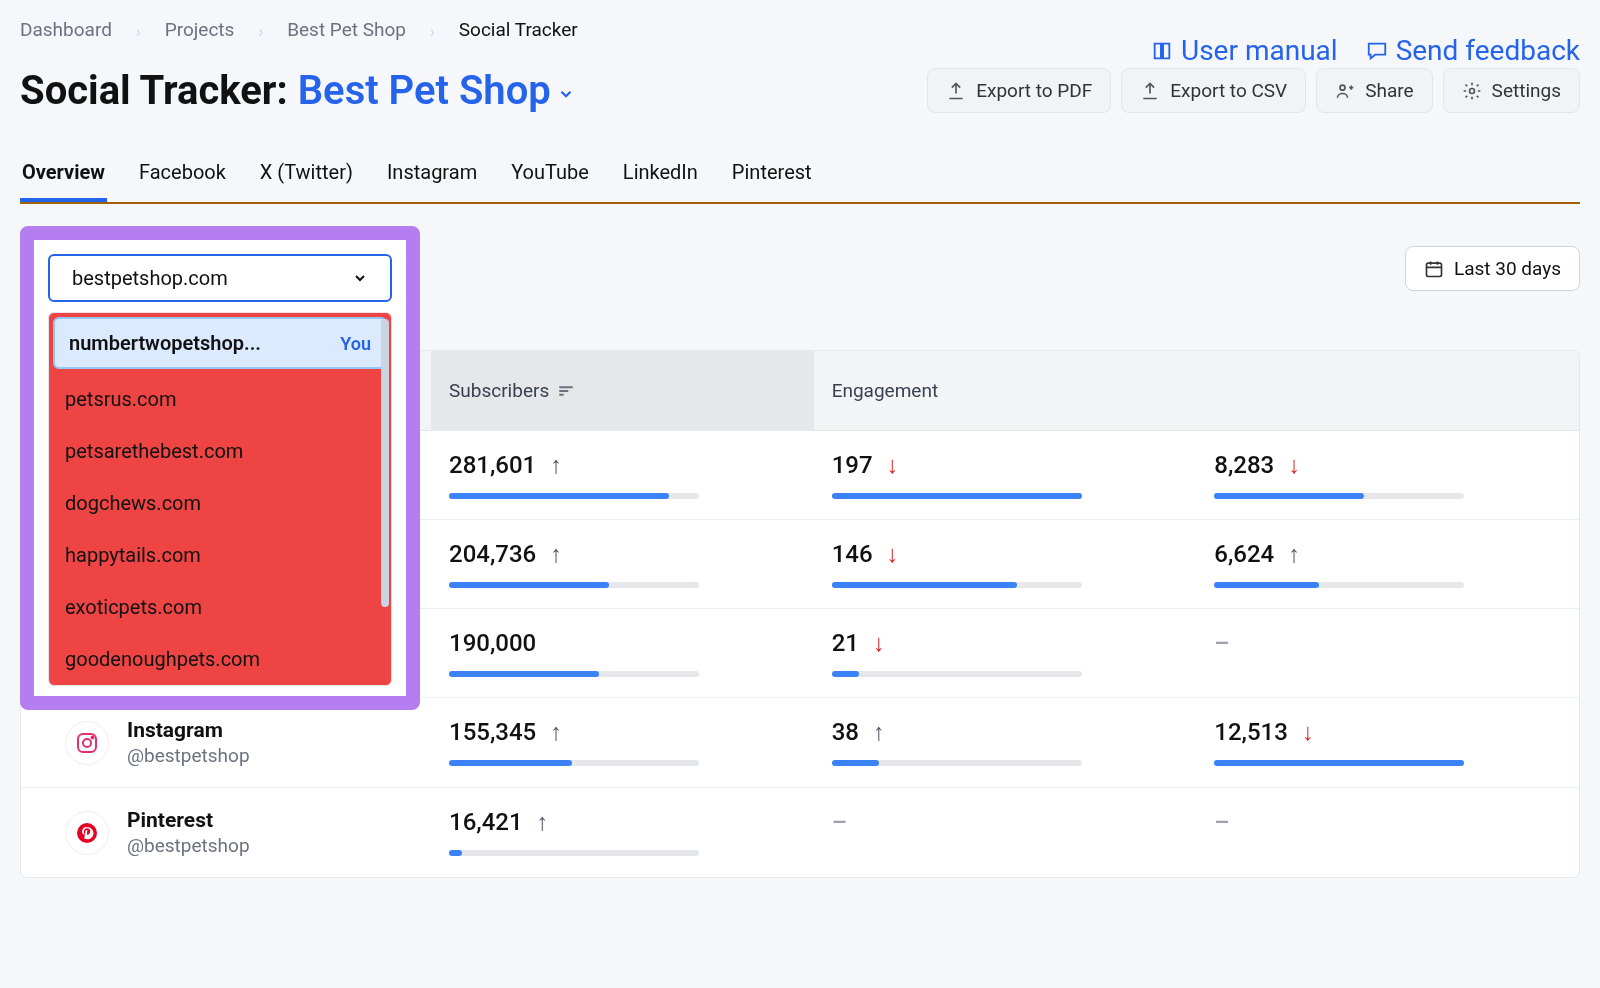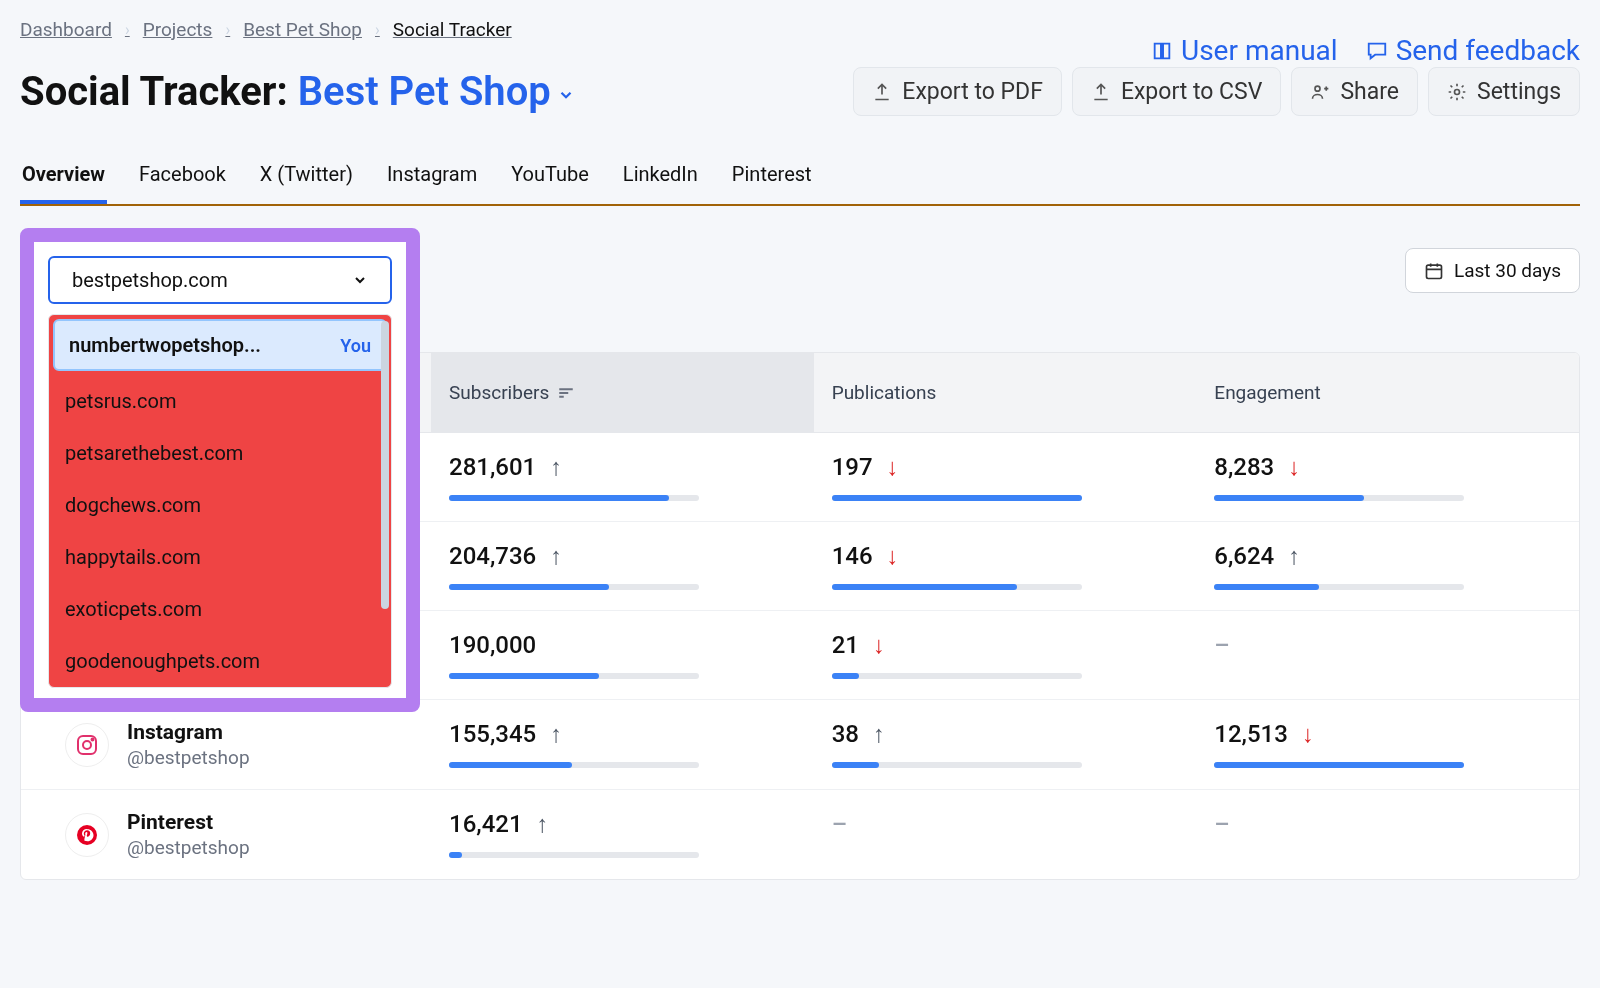--- a/index.html
+++ b/index.html
@@ -1,27 +1,27 @@
 <!DOCTYPE html>
 <html><head>
 <meta charset="utf-8">
 <style>
   * { box-sizing: border-box; margin: 0; padding: 0; }
   body { font-family: -apple-system, BlinkMacSystemFont, "Segoe UI", Roboto, Helvetica, Arial, sans-serif; background: #f5f7fa; color: #111; width: 1600px; }
   .page { padding: 18px 20px 0 20px; }
-  .breadcrumbs { display: flex; align-items: center; gap: 13px; font-size: 19px; color: #6b7280; text-decoration: underline; }
+  .breadcrumbs { display: flex; align-items: flex-end; gap: 24px; font-size: 19px; color: #6b7280; }
   .breadcrumbs .crumb { color: #6b7280; cursor: pointer; }
   .breadcrumbs .crumb.current { color: #111; }
   .breadcrumbs .chev { color: #cbd5e1; font-size: 16px; }
   .header-row { display: flex; align-items: center; justify-content: space-between; margin-top: 26px; }
   .title-wrap { display: flex; align-items: baseline; gap: 10px; font-size: 40px; font-weight: 700; }
   .title-project { color: #2563eb; font-weight: 600; display: inline-flex; align-items: center; gap: 6px; cursor: pointer; }
   .title-project svg { margin-top: 6px; }
   .actions { display: flex; gap: 10px; }
-  .btn { display: inline-flex; align-items: center; gap: 10px; background: #f1f3f6; border: 1px solid #e2e6eb; border-radius: 8px; padding: 10px 18px; font-size: 23px; color: #333; cursor: pointer; }
+  .btn { display: inline-flex; align-items: center; gap: 10px; background: #f1f3f6; border: 1px solid #e2e6eb; border-radius: 8px; padding: 10px 18px; font-size: 19px; color: #333; cursor: pointer; }
   .btn svg { width: 20px; height: 20px; stroke: #555; fill: none; stroke-width: 2; }
   .top-links { position: absolute; top: 34px; right: 20px; display: flex; gap: 28px; font-size: 28px; }
   .top-link { color: #2563eb; display: inline-flex; align-items: center; gap: 8px; cursor: pointer; }
   .top-link svg { width: 22px; height: 22px; stroke: #2563eb; fill: none; stroke-width: 2; }
   .tabs { display: flex; gap: 30px; margin-top: 46px; border-bottom: 2px solid #a16207; }
   .tab { font-size: 20px; padding: 0 2px 14px 2px; cursor: pointer; color: #111; }
   .tab.active { font-weight: 700; border-bottom: 4px solid #2563eb; }
   .toolbar-row { display: flex; justify-content: space-between; align-items: flex-start; margin-top: 22px; position: relative; }
   .highlight-box { border: 14px solid #b47ef0; border-radius: 8px; padding: 14px 14px 10px 14px; background: #fff; width: 400px; position: relative; z-index: 5; }
   .select-box { display: flex; align-items: center; justify-content: space-between; border: 2px solid #2563eb; border-radius: 6px; padding: 10px 22px; font-size: 20px; cursor: pointer; }
@@ -186,23 +186,20 @@
   <div class="table-wrap">
     <div class="thead">
       <div class="th"></div>
       <div class="th sorted">
         <span>Subscribers</span>
         <svg class="sort-icon" viewBox="0 0 24 18" fill="none" stroke="#6b7280" stroke-width="2.5">
             <path d="M3 4h18M3 9h12M3 14h6"></path>
           </svg>
       </div>
       <div class="th">
-          <span>Publications</span>
-        </div>
-      <div class="th">
           <span>Engagement</span>
         </div>
     </div>
 
     <div id="tbody">
         <div class="trow">
           <div class="cell"></div>
           <div class="cell">
             <div class="metric">
               <span>281,601</span>

